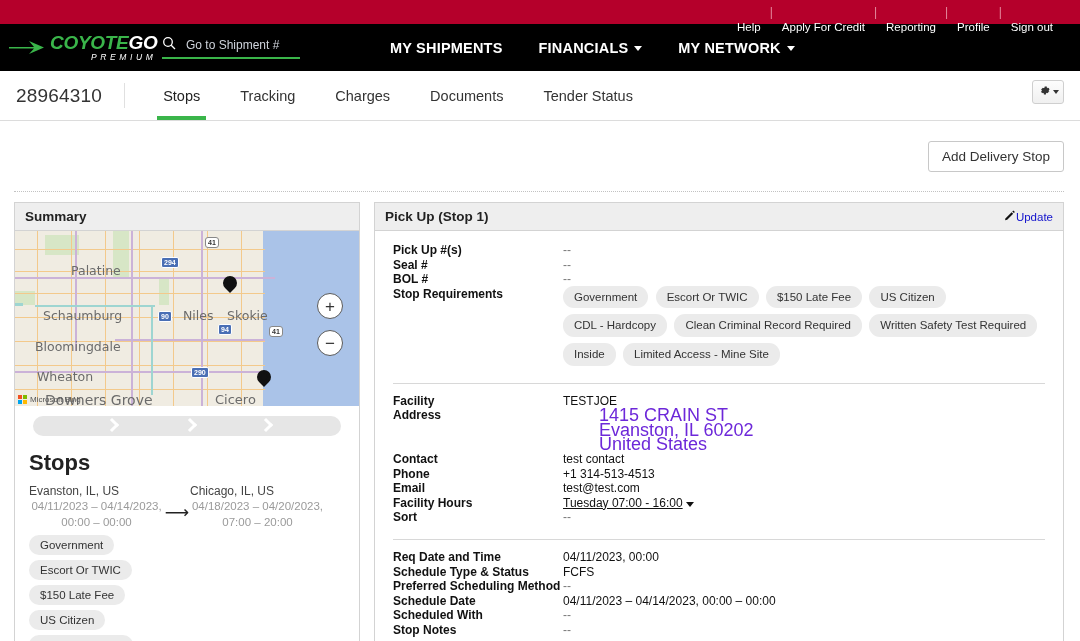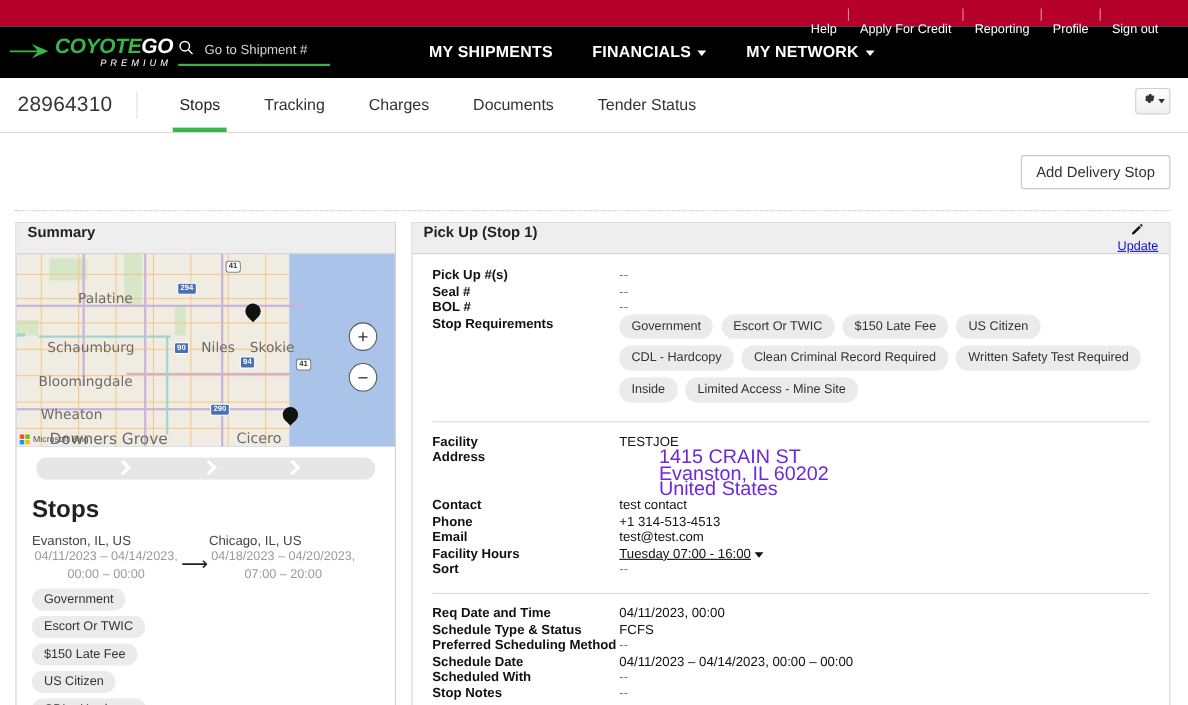--- a/index.html
+++ b/index.html
@@ -120,27 +120,27 @@
   
   .content {
     display: flex; padding: 10px 16px 0 14px; gap: 14px;
     align-items: flex-start;
   }
   .panel {
     border: 1px solid #d3d3d3; background: #fff;
   }
   .panel-head {
     background: #eeeeee; border-bottom: 1px solid #d3d3d3;
-    height: 28px; display: flex; 
+    height: 28px; display: flex; align-items: center;
     padding: 0 10px; position: relative;
   }
   .panel-title { font-size: 13.5px; font-weight: bold; color: #222; }
   .update-link {
     position: absolute; right: 10px; display: flex; align-items: center; gap: 0;
-    font-size: 11.5px; color: #1111cc; text-decoration: underline; cursor: pointer; flex-direction: column;
+    font-size: 11.5px; color: #1111cc; cursor: pointer;
   }
 
   
   .summary-col { width: 346px; flex: none; }
   .map {
     position: relative; height: 175px; overflow: hidden;
     background: #aac3e8;
   }
   .map-land {
     position: absolute; left: 0; top: 0; width: 72%; height: 100%;

